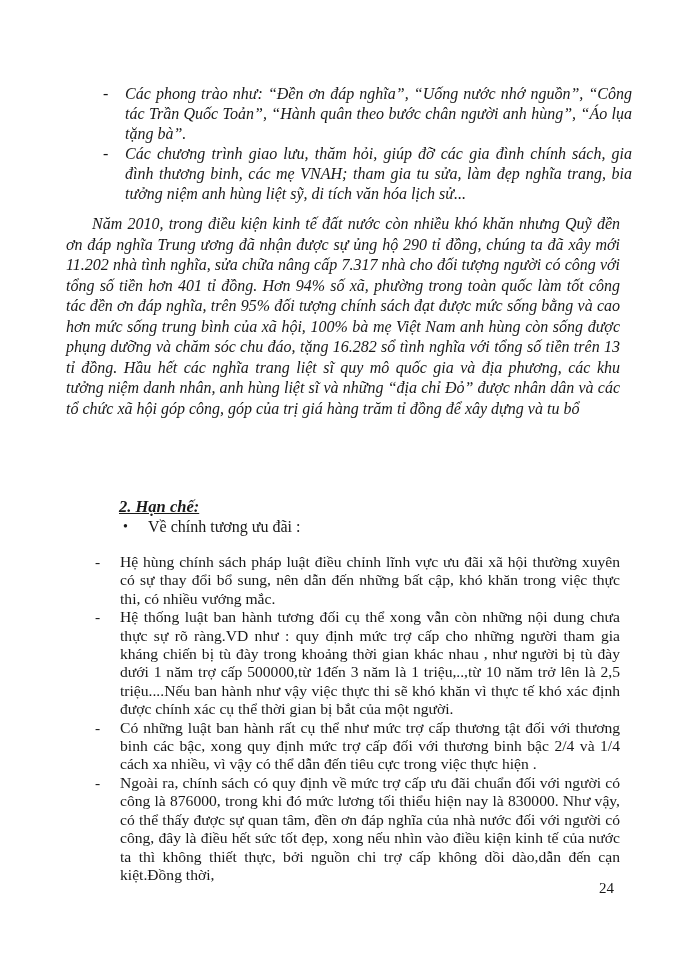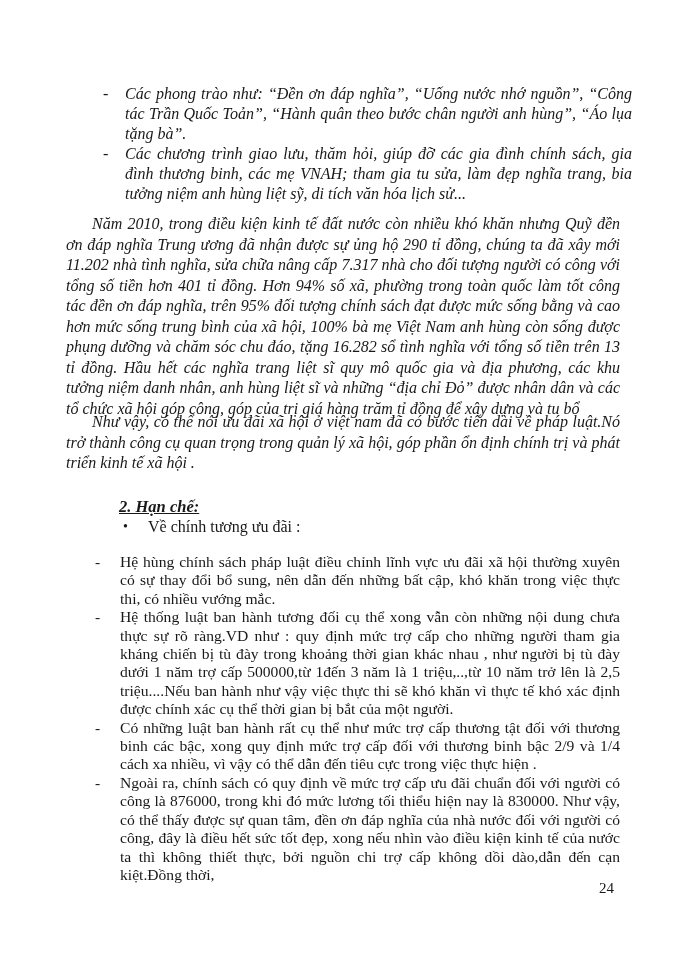--- a/index.html
+++ b/index.html
@@ -114,41 +114,40 @@
       <span class="li-text">Các phong trào như: “Đền ơn đáp nghĩa”, “Uống nước nhớ nguồn”, “Công tác Trần Quốc Toản”,  “Hành quân theo bước chân người anh hùng”, “Áo lụa tặng bà”.</span>
     </div>
     <div class="li">
       <span class="marker">-</span>
       <span class="li-text">Các chương trình giao lưu, thăm hỏi, giúp đỡ các gia đình chính sách, gia đình thương binh, các mẹ VNAH;  tham gia tu sửa, làm đẹp nghĩa trang, bia tưởng niệm anh hùng liệt sỹ, di tích văn hóa lịch sử...</span>
     </div>
   </div>
 
   <p class="para para-achievements">Năm 2010, trong điều kiện kinh tế đất nước còn nhiều khó khăn nhưng Quỹ đền ơn đáp nghĩa Trung ương đã nhận được sự ủng hộ 290 tỉ đồng, chúng ta đã xây mới 11.202 nhà tình nghĩa, sửa chữa nâng cấp 7.317 nhà cho đối tượng người có công với tổng số tiền hơn 401 tỉ đồng. Hơn 94% số xã, phường trong toàn quốc làm tốt công tác đền ơn đáp nghĩa, trên 95% đối tượng chính sách đạt được mức sống bằng và cao hơn mức sống trung bình của xã hội, 100% bà mẹ Việt Nam anh hùng còn sống được phụng dưỡng và chăm sóc chu đáo, tặng 16.282 sổ tình nghĩa với tổng số tiền trên 13 tỉ đồng. Hầu hết các nghĩa trang liệt sĩ quy mô quốc gia và địa phương,  các khu tưởng niệm danh nhân,  anh hùng liệt sĩ và những “địa chỉ Đỏ” được nhân dân và các tổ chức xã hội góp công, góp của trị giá hàng trăm tỉ đồng để xây dựng và tu bổ</p>
 
-  <p class="para para-conclusion">Như vậy,  có thể nói ưu đãi xã hội ở việt nam đã có bước tiến dài về pháp luật.Nó trở thành công cụ quan trọng trong quản lý xã hội, góp phần ổn định chính trị và phát triển kinh tế xã hội .</p>
 
   <h3 class="section-heading">2. Hạn chế:</h3>
 
   <div class="li policy-bullet">
     <span class="marker">•</span>
     <span class="li-text">Về chính tương ưu đãi :</span>
   </div>
 
   <div class="dash-list">
     <div class="li">
       <span class="marker">-</span>
       <span class="li-text">Hệ hùng chính sách pháp luật điều chỉnh lĩnh vực ưu đãi xã hội thường xuyên có sự thay đổi bổ sung, nên dẫn đến những bất cập, khó khăn trong việc thực thi, có nhiều vướng mắc.</span>
     </div>
     <div class="li">
       <span class="marker">-</span>
       <span class="li-text">Hệ thống luật ban hành tương đối cụ thể xong vẫn còn những nội dung chưa thực sự rõ ràng.VD  như : quy định mức trợ cấp cho những người tham gia kháng chiến bị tù đày trong khoảng thời gian khác nhau , như người bị tù đày dưới 1 năm trợ cấp 500000,từ 1đến 3 năm là 1 triệu,..,từ 10 năm trở lên là 2,5 triệu....Nếu ban hành như vậy việc thực thi sẽ khó khăn vì thực tế khó xác định được chính xác cụ thể thời gian bị bắt của một người.</span>
     </div>
     <div class="li">
       <span class="marker">-</span>
-      <span class="li-text">Có những luật ban hành rất cụ thể như mức trợ cấp thương tật đối với thương binh các bậc, xong quy định mức trợ cấp đối với thương binh bậc 2/9 và 1/4 cách xa nhiều, vì vậy có thể dẫn đến tiêu cực trong việc thực hiện .</span>
+      <span class="li-text">Có những luật ban hành rất cụ thể như mức trợ cấp thương tật đối với thương binh các bậc, xong quy định mức trợ cấp đối với thương binh bậc 2/4 và 1/4 cách xa nhiều, vì vậy có thể dẫn đến tiêu cực trong việc thực hiện .</span>
     </div>
     <div class="li">
       <span class="marker">-</span>
       <span class="li-text">Ngoài ra, chính sách có quy định về mức trợ cấp ưu đãi chuẩn đối với người có công là 876000, trong khi đó mức lương tối thiểu hiện nay  là 830000. Như vậy,  có thể thấy được sự quan tâm, đền ơn đáp nghĩa của nhà nước đối với người có công, đây là điều hết sức tốt đẹp, xong nếu nhìn vào điều kiện kinh tế của nước ta thì không thiết thực, bởi nguồn chi trợ cấp không dồi dào,dẫn đến cạn kiệt.Đồng thời,</span>
     </div>
   </div>
 
   <div class="page-number">24</div>
 
 </div>

